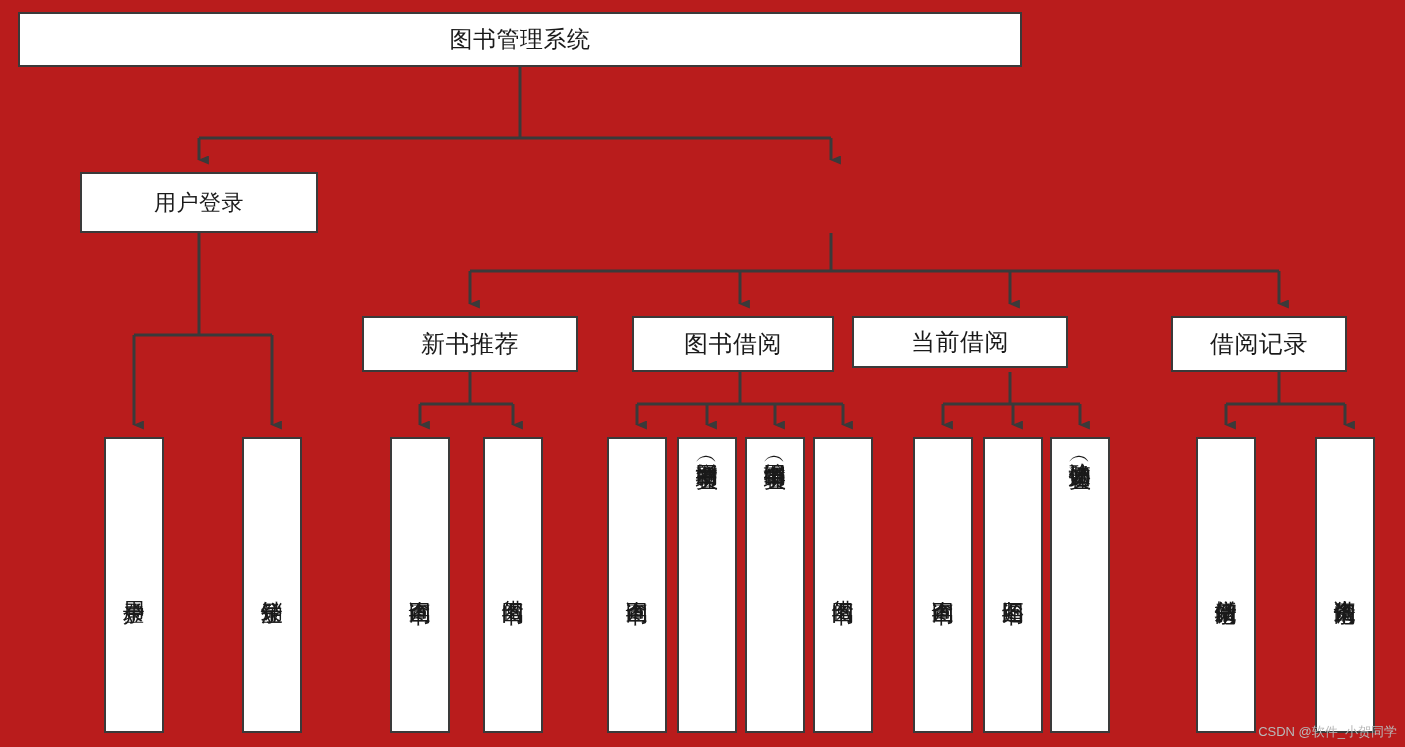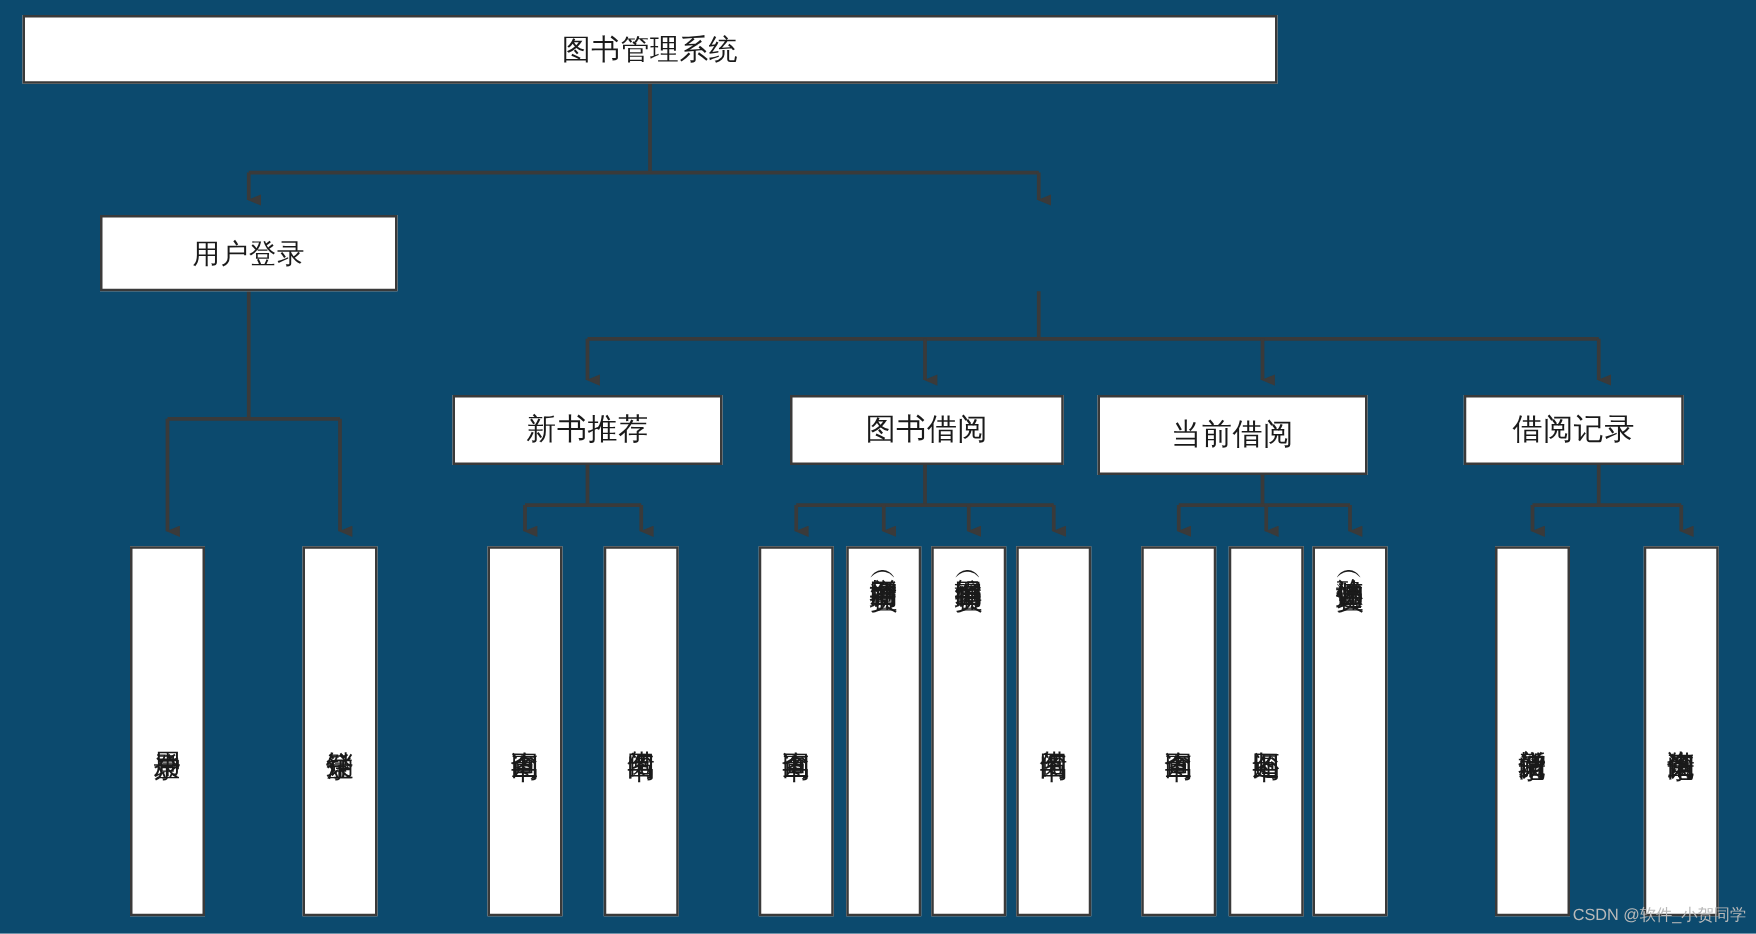--- a/index.html
+++ b/index.html
@@ -7,21 +7,21 @@
     padding: 0;
     background: #ffffff;
   }
   body {
     font-family: "Liberation Sans", "DejaVu Sans", sans-serif;
   }
   #canvas {
     position: relative;
     width: 1405px;
     height: 747px;
-    background: #0c4a6e;
+    background: #b91c1c;
     overflow: hidden;
   }
   svg#edges {
     position: absolute;
     left: 0;
     top: 0;
     width: 1405px;
     height: 747px;
   }
   .node {
@@ -131,24 +131,24 @@
     <span class="label">图书管理系统</span>
   </div>
 
   <div class="node node-l1" style="left:80px; top:172px; width:238px; height:61px;">
     <span class="label">用户登录</span>
   </div>
 
   <div class="node node-l2" style="left:362px; top:316px; width:216px; height:56px;">
     <span class="label">新书推荐</span>
   </div>
-  <div class="node node-l2" style="left:632px; top:316px; width:219px; height:56px;">
+  <div class="node node-l2" style="left:632px; top:316px; width:202px; height:56px;">
     <span class="label">图书借阅</span>
   </div>
-  <div class="node node-l2" style="left:878px; top:316px; width:216px; height:64px;justify-content:center;">
+  <div class="node node-l2" style="left:852px; top:316px; width:216px; height:52px;justify-content:center;">
     <span class="label">当前借阅</span>
   </div>
   <div class="node node-l2" style="left:1171px; top:316px; width:176px; height:56px;">
     <span class="label">借阅记录</span>
   </div>
 
   <div class="node node-leaf mid" style="left:104px; top:437px; width:60px; height:296px;">
     <span class="label">用户登录</span>
   </div>
   <div class="node node-leaf mid" style="left:242px; top:437px; width:60px; height:296px;">

